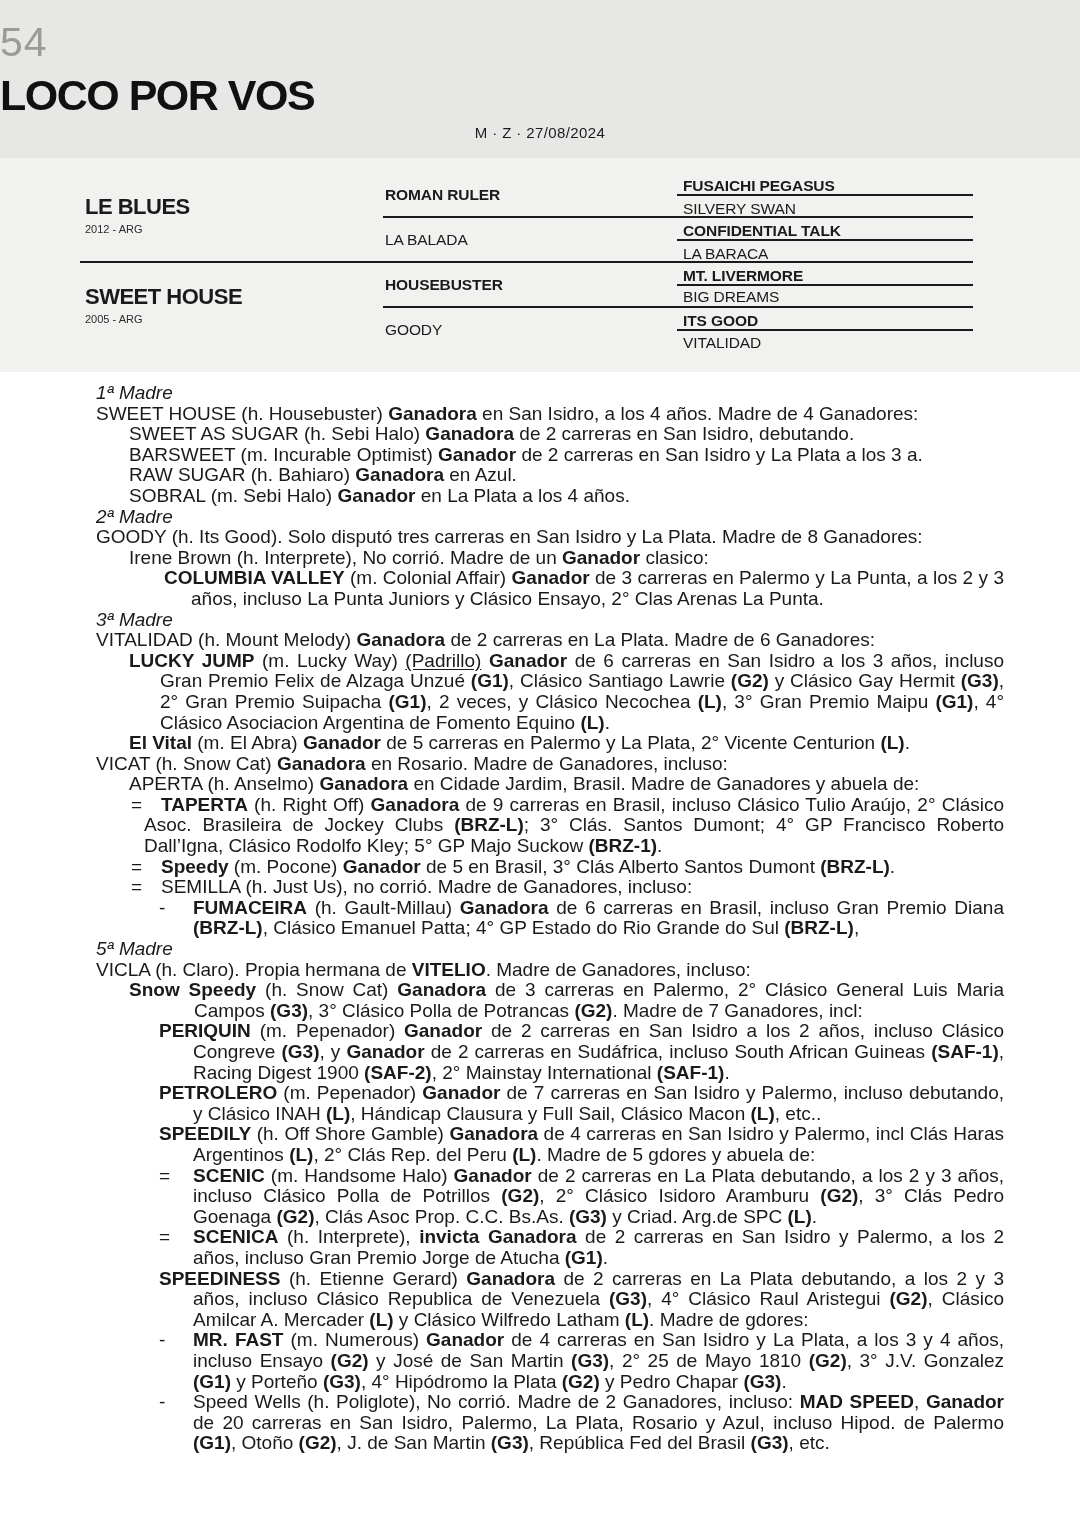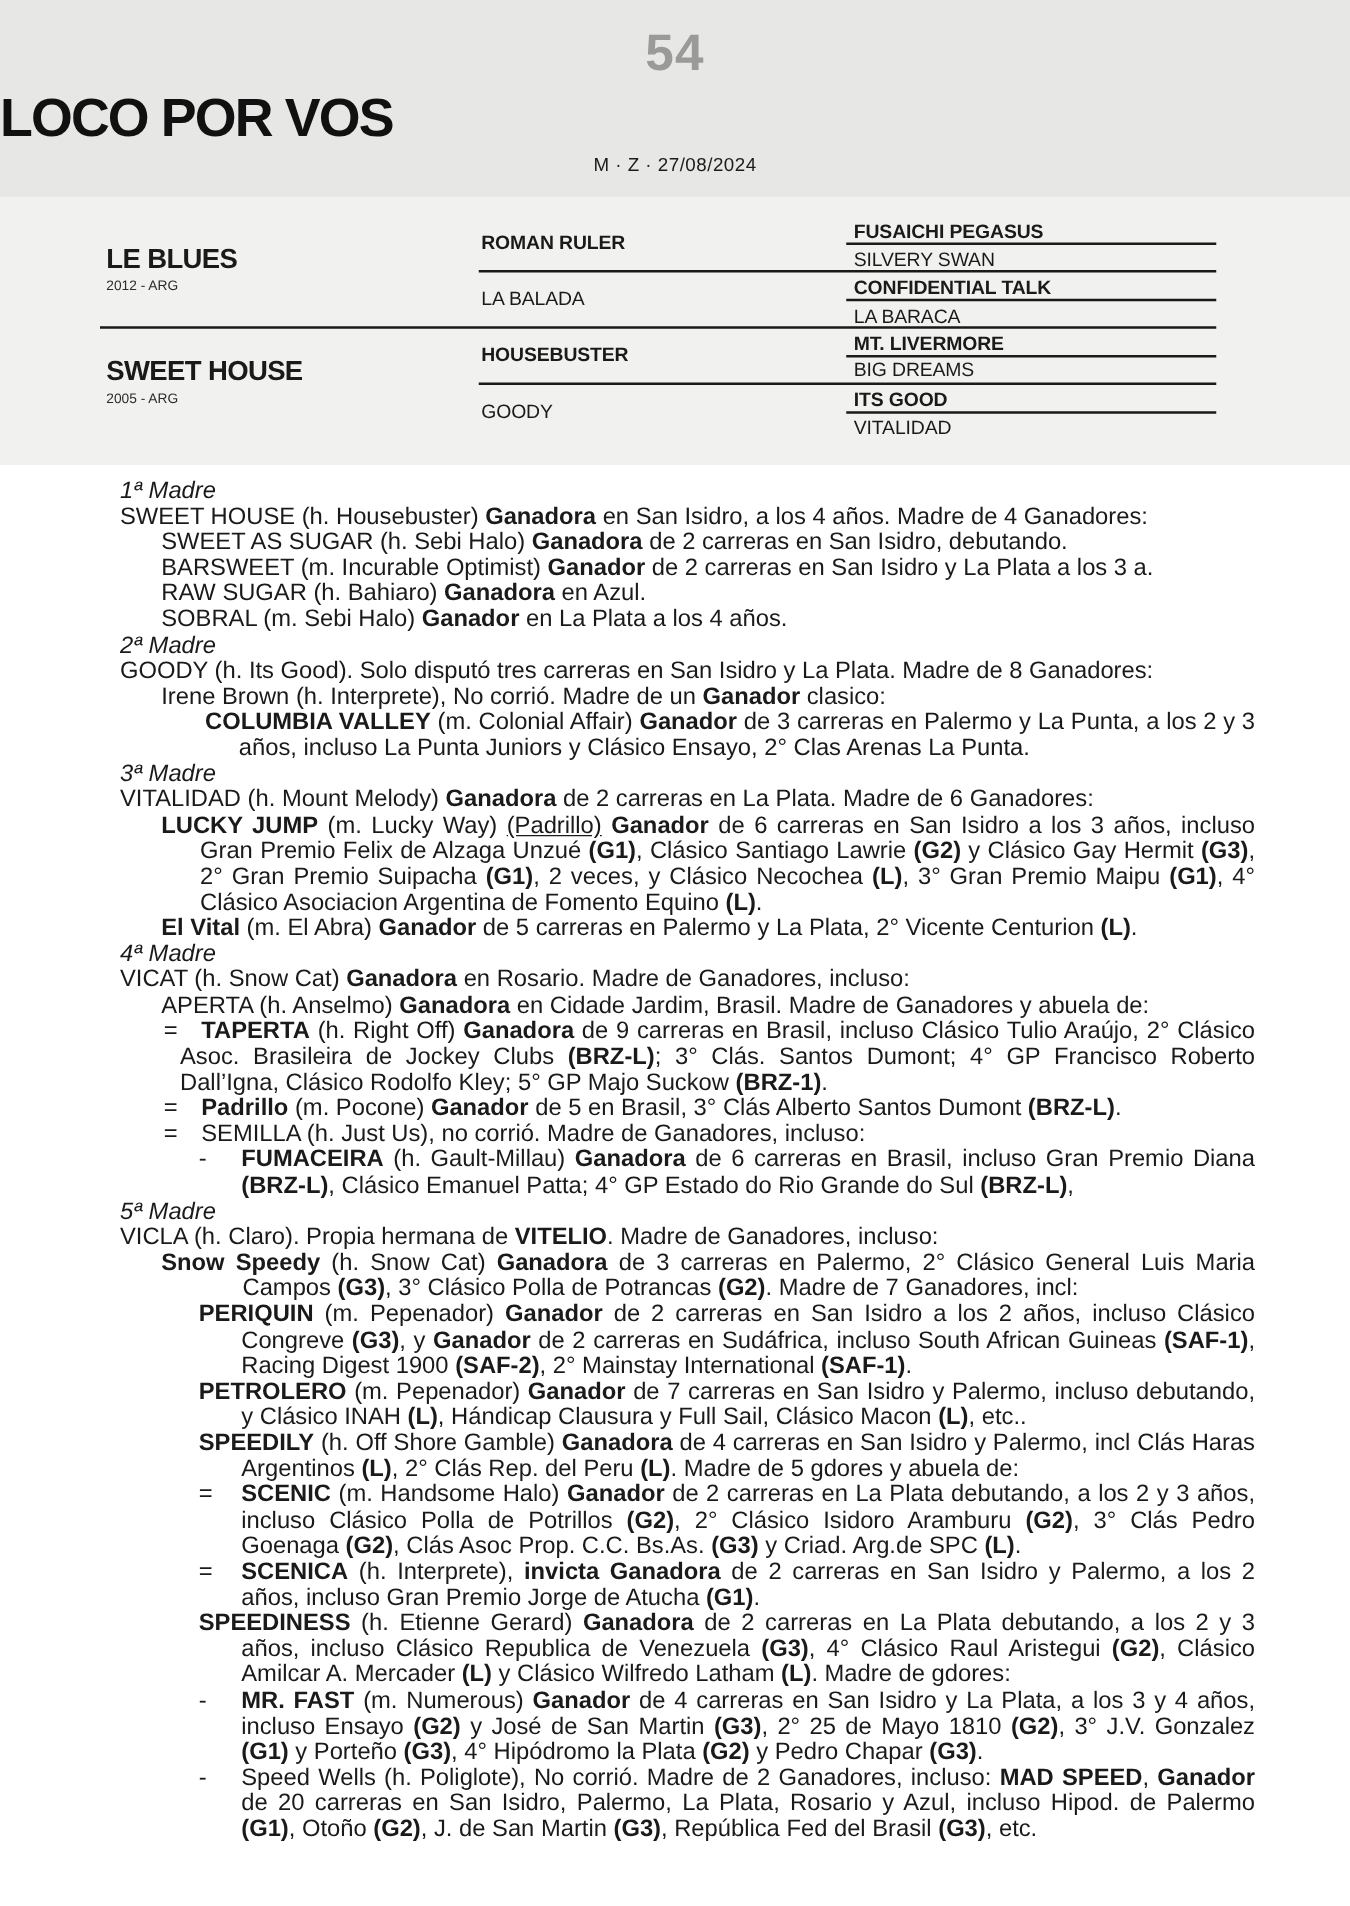--- a/index.html
+++ b/index.html
@@ -3,22 +3,22 @@
 <meta charset="utf-8">
 <style>
   html,body{margin:0;padding:0;background:#fff}
   #page{position:relative;width:1080px;height:1525px;overflow:hidden;
         background:var(--page-bg,#fff);color:var(--text,#1a1a1a);
         font-family:"Liberation Sans",sans-serif;}
   .band{position:absolute;left:0;width:1080px}
   #band-top{top:0;height:158px;background:var(--header-bg,#e7e7e5)}
   #band-ped{top:158px;height:214px;background:var(--pedigree-bg,#f1f1ef)}
 
-  #page-number{position:absolute;top:20px;left:0;width:1080px;text-align:center;
-    font-size:41px;line-height:44px;letter-spacing:1px;color:var(--page-number,#9a9a98);font-weight:bold}
+  #page-number{position:absolute;top:20px;left:0;width:1080px;text-align:left;
+    font-size:41px;line-height:44px;letter-spacing:1px;color:var(--page-number,#9a9a98);font-weight:normal}
   #title{position:absolute;top:72px;left:0;width:1080px;text-align:left;
     font-size:43px;line-height:46px;font-weight:bold;letter-spacing:-1.5px;color:#111}
   #subtitle{position:absolute;top:124px;left:0;width:1080px;text-align:center;
     font-size:15px;line-height:18px;letter-spacing:.4px;color:#1c1c1c}
 
   
   .pcell{position:absolute;white-space:nowrap}
   .g1n{font-size:22px;font-weight:bold;letter-spacing:-.5px}
   .g1y{font-size:11px;color:#2b2b2b}
   .gn{font-size:15.5px;letter-spacing:-.1px}
@@ -89,25 +89,24 @@
       <div class="para i1"><span>RAW SUGAR (h. Bahiaro) <b>Ganadora</b> en Azul.</span></div>
       <div class="para i1"><span>SOBRAL (m. Sebi Halo) <b>Ganador</b> en La Plata a los 4 años.</span></div>
       <div class="sec-heading">2ª Madre</div>
       <div class="para i0"><span>GOODY (h. Its Good). Solo disputó tres carreras en San Isidro y La Plata. Madre de 8 Ganadores:</span></div>
       <div class="para i1"><span>Irene Brown (h. Interprete), No corrió. Madre de un <b>Ganador</b> clasico:</span></div>
       <div class="para i2"><span><b>COLUMBIA VALLEY</b> (m. Colonial Affair) <b>Ganador</b> de 3 carreras en Palermo y La Punta, a los 2 y 3 años, incluso La Punta Juniors y Clásico Ensayo, 2° Clas Arenas La Punta.</span></div>
       <div class="sec-heading">3ª Madre</div>
       <div class="para i0"><span>VITALIDAD (h. Mount Melody) <b>Ganadora</b> de 2 carreras en La Plata. Madre de 6 Ganadores:</span></div>
       <div class="para i1"><span><b>LUCKY JUMP</b> (m. Lucky Way) <u>(Padrillo)</u> <b>Ganador</b> de 6 carreras en San Isidro a los 3 años, incluso Gran Premio Felix de Alzaga Unzué <b>(G1)</b>, Clásico Santiago Lawrie <b>(G2)</b> y Clásico Gay Hermit <b>(G3)</b>, 2° Gran Premio Suipacha <b>(G1)</b>, 2 veces, y Clásico Necochea <b>(L)</b>, 3° Gran Premio Maipu <b>(G1)</b>, 4° Clásico Asociacion Argentina de Fomento Equino <b>(L)</b>.</span></div>
       <div class="para i1"><span><b>El Vital</b> (m. El Abra) <b>Ganador</b> de 5 carreras en Palermo y La Plata, 2° Vicente Centurion <b>(L)</b>.</span></div>
-      <div class="sec-heading">4ª Madre</div>
       <div class="para i0"><span>VICAT (h. Snow Cat) <b>Ganadora</b> en Rosario. Madre de Ganadores, incluso:</span></div>
       <div class="para i1"><span>APERTA (h. Anselmo) <b>Ganadora</b> en Cidade Jardim, Brasil. Madre de Ganadores y abuela de:</span></div>
       <div class="para m1"><span class="marker">=</span><span><b>TAPERTA</b> (h. Right Off) <b>Ganadora</b> de 9 carreras en Brasil, incluso Clásico Tulio Araújo, 2° Clásico Asoc. Brasileira de Jockey Clubs <b>(BRZ-L)</b>; 3° Clás. Santos Dumont; 4° GP Francisco Roberto Dall’Igna, Clásico Rodolfo Kley; 5° GP Majo Suckow <b>(BRZ-1)</b>.</span></div>
-      <div class="para m1"><span class="marker">=</span><span><b>Padrillo</b> (m. Pocone) <b>Ganador</b> de 5 en Brasil, 3° Clás Alberto Santos Dumont <b>(BRZ-L)</b>.</span></div>
+      <div class="para m1"><span class="marker">=</span><span><b>Speedy</b> (m. Pocone) <b>Ganador</b> de 5 en Brasil, 3° Clás Alberto Santos Dumont <b>(BRZ-L)</b>.</span></div>
       <div class="para m1"><span class="marker">=</span><span>SEMILLA (h. Just Us), no corrió. Madre de Ganadores, incluso:</span></div>
       <div class="para m2"><span class="marker">-</span><span><b>FUMACEIRA</b> (h. Gault-Millau) <b>Ganadora</b> de 6 carreras en Brasil, incluso Gran Premio Diana <b>(BRZ-L)</b>, Clásico Emanuel Patta; 4° GP Estado do Rio Grande do Sul <b>(BRZ-L)</b>,</span></div>
       <div class="sec-heading">5ª Madre</div>
       <div class="para i0"><span>VICLA (h. Claro). Propia hermana de <b>VITELIO</b>. Madre de Ganadores, incluso:</span></div>
       <div class="para i1s"><span><b>Snow Speedy</b> (h. Snow Cat) <b>Ganadora</b> de 3 carreras en Palermo, 2° Clásico General Luis Maria Campos <b>(G3)</b>, 3° Clásico Polla de Potrancas <b>(G2)</b>. Madre de 7 Ganadores, incl:</span></div>
       <div class="para i2b"><span><b>PERIQUIN</b> (m. Pepenador) <b>Ganador</b> de 2 carreras en San Isidro a los 2 años, incluso Clásico Congreve <b>(G3)</b>, y <b>Ganador</b> de 2 carreras en Sudáfrica, incluso South African Guineas <b>(SAF-1)</b>, Racing Digest 1900 <b>(SAF-2)</b>, 2° Mainstay International <b>(SAF-1)</b>.</span></div>
       <div class="para i2b"><span><b>PETROLERO</b> (m. Pepenador) <b>Ganador</b> de 7 carreras en San Isidro y Palermo, incluso debutando, y Clásico INAH <b>(L)</b>, Hándicap Clausura y Full Sail, Clásico Macon <b>(L)</b>, etc..</span></div>
       <div class="para i2b"><span><b>SPEEDILY</b> (h. Off Shore Gamble) <b>Ganadora</b> de 4 carreras en San Isidro y Palermo, incl Clás Haras Argentinos <b>(L)</b>, 2° Clás Rep. del Peru <b>(L)</b>. Madre de 5 gdores y abuela de:</span></div>
       <div class="para m2"><span class="marker">=</span><span><b>SCENIC</b> (m. Handsome Halo) <b>Ganador</b> de 2 carreras en La Plata debutando, a los 2 y 3 años, incluso Clásico Polla de Potrillos <b>(G2)</b>, 2° Clásico Isidoro Aramburu <b>(G2)</b>, 3° Clás Pedro Goenaga <b>(G2)</b>, Clás Asoc Prop. C.C. Bs.As. <b>(G3)</b> y Criad. Arg.de SPC <b>(L)</b>.</span></div>
       <div class="para m2"><span class="marker">=</span><span><b>SCENICA</b> (h. Interprete), <b>invicta Ganadora</b> de 2 carreras en San Isidro y Palermo, a los 2 años, incluso Gran Premio Jorge de Atucha <b>(G1)</b>.</span></div>

